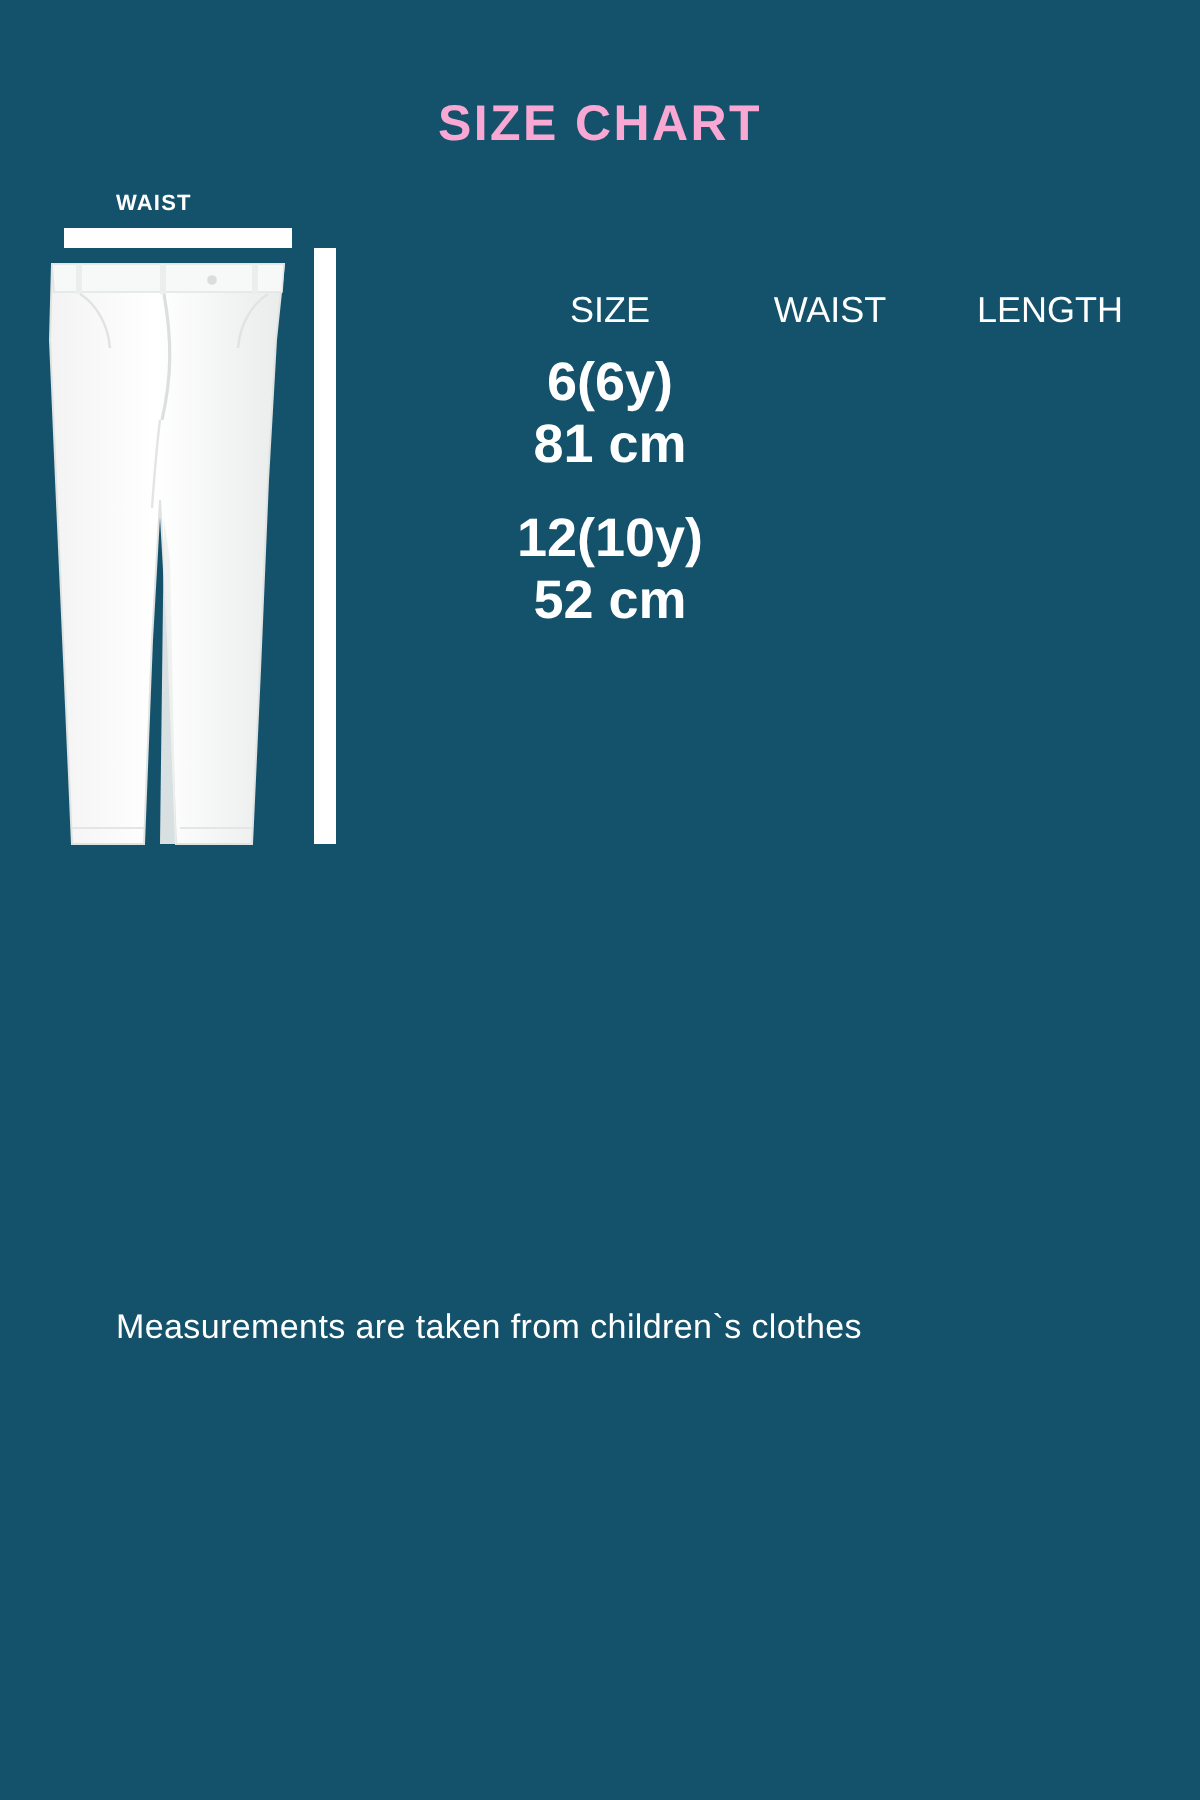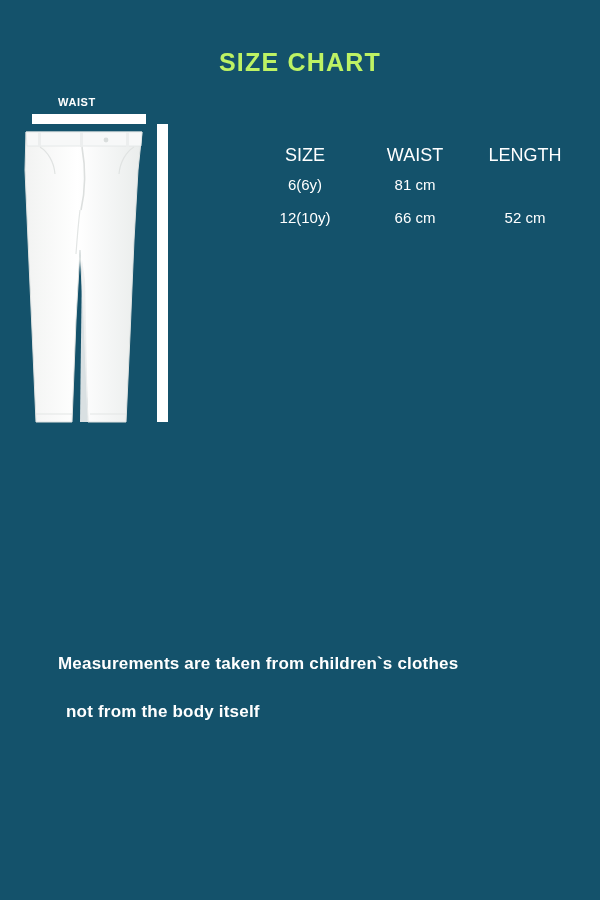--- a/index.html
+++ b/index.html
@@ -24,21 +24,21 @@
   
   .title {
     position: absolute;
     top: 48px;
     left: 0;
     width: 600px;
     text-align: center;
     font-size: 25px;
     font-weight: bold;
     letter-spacing: 1.2px;
-    color: #bef264;
+    color: #f9a8d4;
   }
 
   
   .product-area {
     position: absolute;
     left: 18px;
     top: 96px;
     width: 170px;
     height: 345px;
   }
@@ -103,23 +103,24 @@
   .t-row {
     display: flex;
     align-items: baseline;
   }
   .t-row.header {
     font-size: 18px;
     font-weight: normal;
     margin-bottom: 10px;
   }
   .t-row.body {
-    font-size: 15px;
-    font-weight: normal;
+    font-size: 27px;
+    font-weight: bold;
     margin-bottom: 16px;
+    flex-direction: column;
   }
   .c-size {
     width: 110px;
     text-align: center;
   }
   .c-waist {
     width: 110px;
     text-align: center;
   }
   .c-length {
@@ -127,21 +128,21 @@
     text-align: center;
   }
 
   
   .footnote {
     position: absolute;
     left: 58px;
     top: 640px;
     width: 520px;
     font-size: 17px;
-    font-weight: bold;
+    font-weight: normal;
     line-height: 48px;
     color: #ffffff;
     letter-spacing: 0.2px;
   }
   .footnote .line2 {
     display: block;
     margin-left: 8px;
   }
 </style>
 </head>
@@ -200,24 +201,22 @@
       <div class="c-length">LENGTH</div>
     </div>
 
     <div class="t-row body">
       <div class="c-size">6(6y)</div>
       <div class="c-length">81 cm</div>
     </div>
 
     <div class="t-row body">
       <div class="c-size">12(10y)</div>
-      <div class="c-waist">66 cm</div>
       <div class="c-length">52 cm</div>
     </div>
 
   </div>
 
   <div class="footnote">
     <span>Measurements are taken from children`s clothes</span>
-    <span class="line2">not from the body itself</span>
   </div>
 
 </div>
 
 </body></html>

